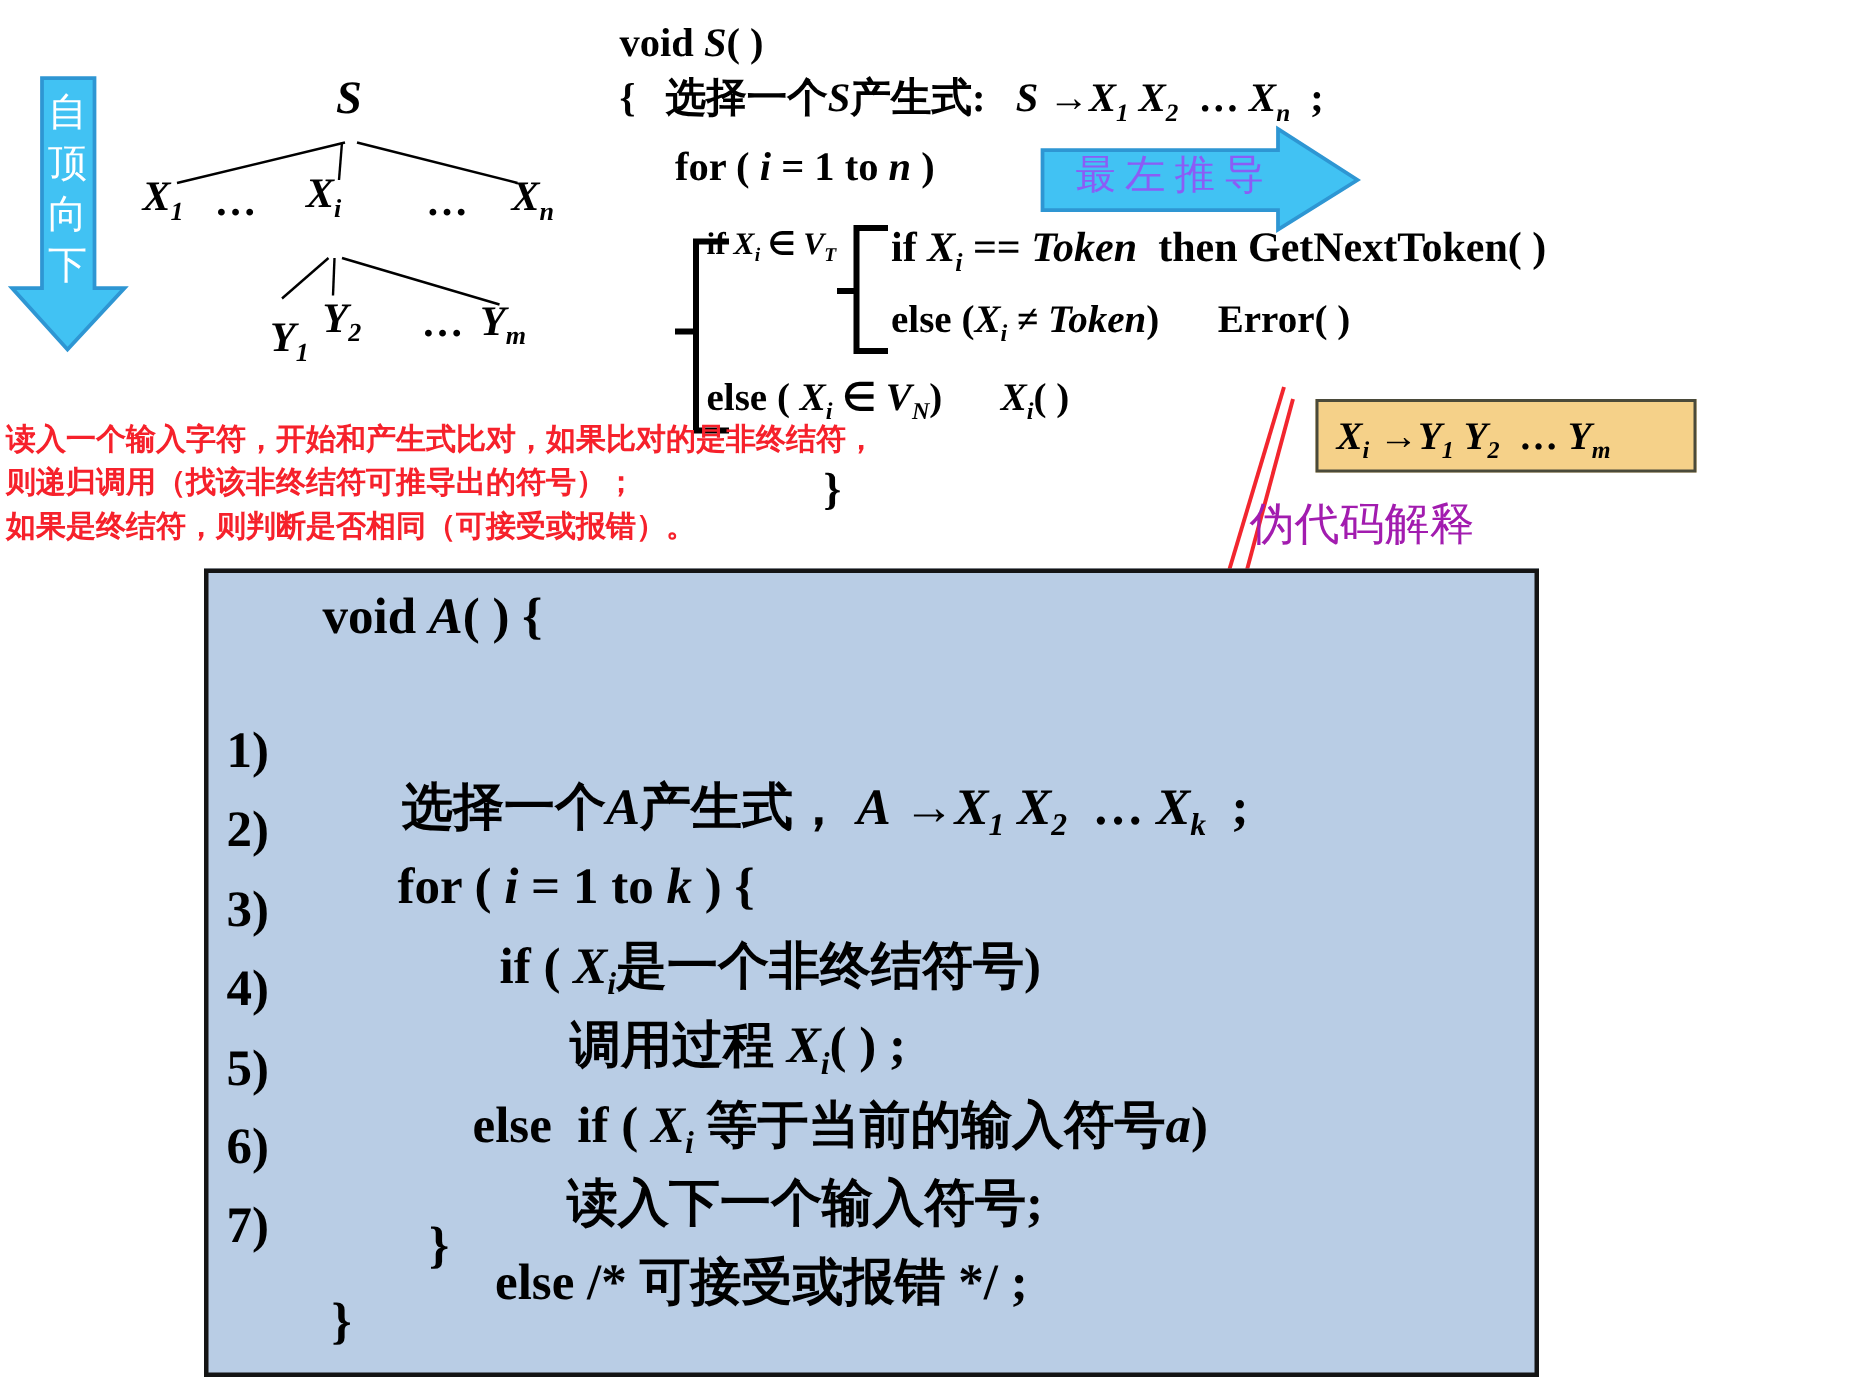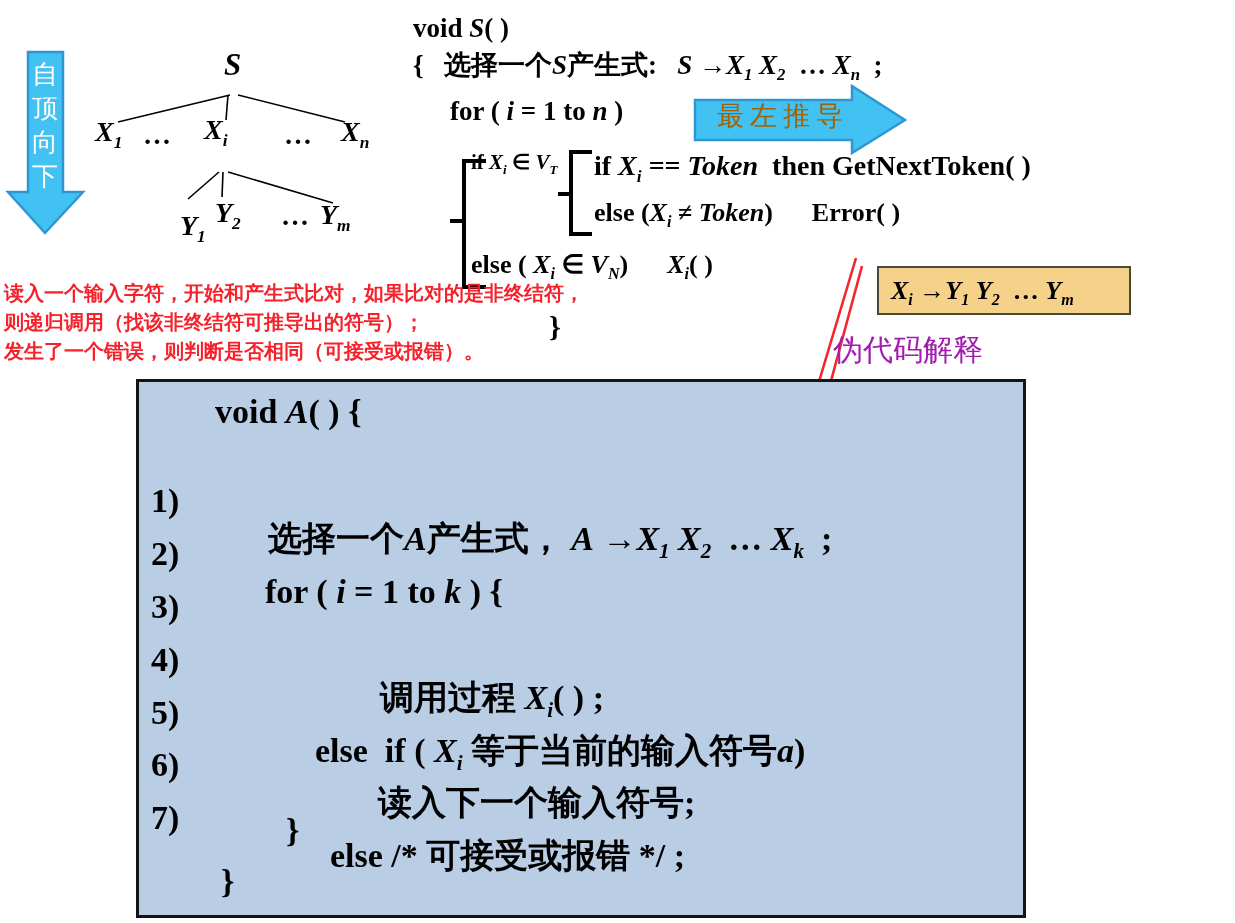--- a/index.html
+++ b/index.html
@@ -23,21 +23,21 @@
   
   .s1{left:413px;top:13px;font-size:27px;}
   .s2{left:413px;top:50px;font-size:27px;}
   .s3{left:450px;top:96px;font-size:27px;}
   .b-cond{left:471px;top:151px;font-size:21px;}
   .b-in1{left:594px;top:150px;font-size:28px;}
   .b-in2{left:594px;top:198px;font-size:26px;}
   .b-else{left:471px;top:250px;font-size:26px;}
   .stray-brace{left:549px;top:310px;font-size:30px;font-weight:bold;}
   
-  .lm-label{left:717px;top:101px;font-size:27px;color:#a16207;letter-spacing:6px;
+  .lm-label{left:717px;top:101px;font-size:27px;color:#8b5cf6;letter-spacing:6px;
             font-family:Liberation Sans, sans-serif;}
   
   .red-note{color:#f6212b;font-family:"Liberation Sans", sans-serif;font-size:20px;font-weight:bold;}
   .rn1{left:4px;top:282px;} .rn2{left:4px;top:311px;} .rn3{left:4px;top:340px;}
   
   .prod-box{left:877px;top:266px;width:238px;height:45px;background:#f5d189;border:2px solid #4a4a3a;
             display:flex;align-items:center;padding-left:12px;font-size:26px;font-weight:bold;}
   
   .pseudo-label{left:833px;top:333px;font-size:30px;color:#a21caf;font-family:"Liberation Sans", sans-serif;}
   
@@ -107,41 +107,42 @@
   <div class="abs code b-cond">if <i>X</i><sub>i</sub> ∈ <i>V</i><sub>T</sub></div>
   <div class="abs code b-in1">if <i>X</i><sub>i</sub> == <i>Token</i>  then GetNextToken( )</div>
   <div class="abs code b-in2">else (<i>X</i><sub>i</sub> ≠ <i>Token</i>)      Error( )</div>
   <div class="abs code b-else">else ( <i>X</i><sub>i</sub> ∈ <i>V</i><sub>N</sub>)      <i>X</i><sub>i</sub>( )</div>
   <div class="abs code stray-brace">}</div>
 
   <div class="abs lm-label">最左推导</div>
 
   <div class="abs red-note rn1">读入一个输入字符，开始和产生式比对，如果比对的是非终结符，</div>
   <div class="abs red-note rn2">则递归调用（找该非终结符可推导出的符号）；</div>
-  <div class="abs red-note rn3">发生了一个错误，则判断是否相同（可接受或报错）。</div>
+  <div class="abs red-note rn3">如果是终结符，则判断是否相同（可接受或报错）。</div>
 
   <div class="abs prod-box">
     <span class="code" style="white-space:pre;"><i>X</i><sub>i</sub> →<i>Y</i><sub>1</sub> <i>Y</i><sub>2</sub>  … <i>Y</i><sub>m</sub></span>
   </div>
 
   <div class="abs pseudo-label">伪代码解释</div>
 
   <div class="abs a-box code">
     <div class="abs a-head">void <i>A</i>( ) {</div>
 
     <div class="abs row r0">
       <span class="a-num">1)</span>
       <span class="a-txt">选择一个<i>A</i>产生式， <i>A</i> →<i>X</i><sub>1</sub> <i>X</i><sub>2</sub>  … <i>X</i><sub>k</sub>  ;</span>
     </div>
     <div class="abs row r1">
       <span class="a-num">2)</span>
       <span class="a-txt">for ( <i>i</i> = 1 to <i>k</i> ) {</span>
     </div>
     <div class="abs row r2">
       <span class="a-num">3)</span>
+      <span class="a-txt">if ( <i>X</i><sub>i</sub>是一个非终结符号)</span>
     </div>
     <div class="abs row r3">
       <span class="a-num">4)</span>
       <span class="a-txt">调用过程 <i>X</i><sub>i</sub>( ) ;</span>
     </div>
     <div class="abs row r4">
       <span class="a-num">5)</span>
       <span class="a-txt">else  if ( <i>X</i><sub>i</sub> 等于当前的输入符号<i>a</i>)</span>
     </div>
     <div class="abs row r5">

